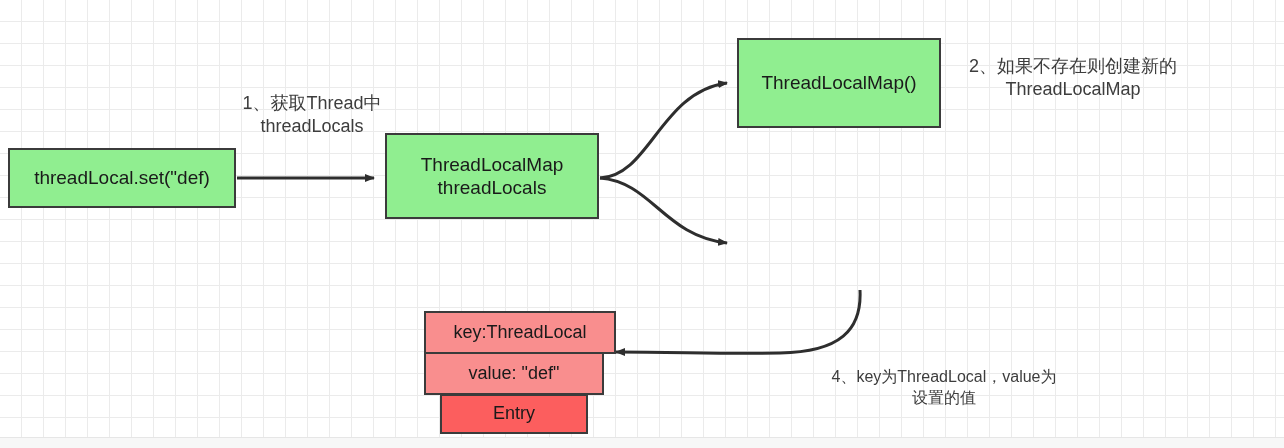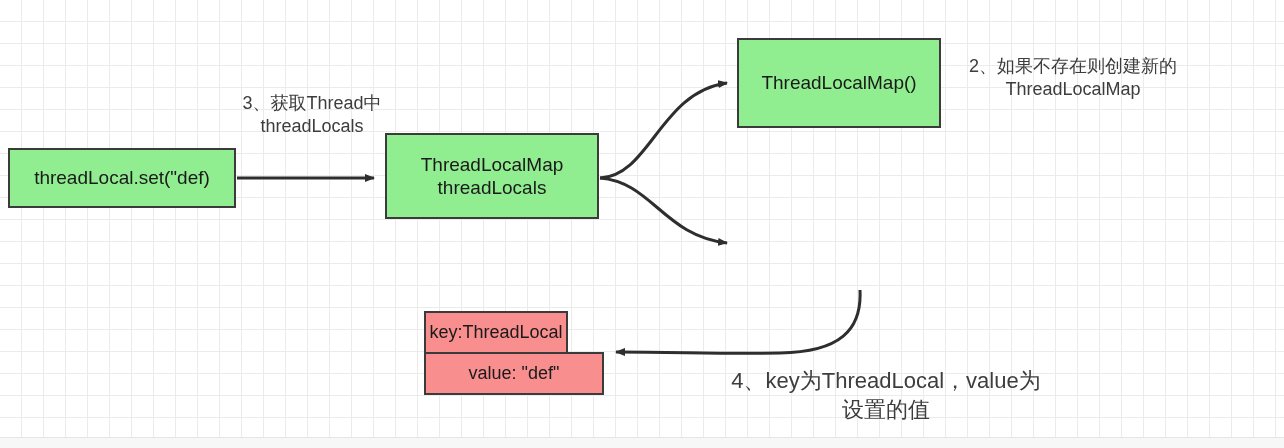--- a/index.html
+++ b/index.html
@@ -66,28 +66,28 @@
     text-align: center;
     line-height: 1.3;
     white-space: pre-line;
   }
 
   
   #node-threadlocal-set { left: 8px;   top: 148px; width: 228px; height: 60px;  font-size: 19px; }
   #node-threadlocals    { left: 385px; top: 133px; width: 214px; height: 86px;  font-size: 19px; }
   #node-tlmap-ctor      { left: 737px; top: 38px;  width: 204px; height: 90px;  font-size: 19px; }
   #node-tlmap-set       { left: 737px; top: 205px; width: 247px; height: 84px;  font-size: 19px; }
-  #entry-key            { left: 424px; top: 311px; width: 144px; height: 43px;  font-size: 18px; }
+  #entry-key            { left: 424px; top: 311px; width: 192px; height: 43px;  font-size: 18px; }
   #entry-value          { left: 424px; top: 352px; width: 180px; height: 43px;  font-size: 18px; }
   #entry-name           { left: 440px; top: 394px; width: 148px; height: 40px;  font-size: 18px; }
 
   #label-step1 { left: 203px;  top: 92px;  width: 218px; font-size: 18px; }
   #label-step2 { left: 948px;  top: 55px;  width: 250px; font-size: 18px; }
   #label-step3 { left: 992px;  top: 222px; width: 288px; font-size: 18px; }
-  #label-step4 { left: 726px;  top: 367px; width: 320px; font-size: 22px; }
+  #label-step4 { left: 784px;  top: 367px; width: 320px; font-size: 16px; }
 </style>
 </head>
 <body>
 
 <div id="canvas">
 
   <svg class="edges" viewBox="0 0 1284 448" xmlns="http://www.w3.org/2000/svg">
     <defs>
       <marker id="arrowhead" markerWidth="10" markerHeight="8" refX="9" refY="4" orient="auto" markerUnits="userSpaceOnUse">
         <path d="M0,0 L10,4 L0,8 z" fill="#2e2e2e"></path>
@@ -108,22 +108,23 @@
   <div class="node green" id="node-threadlocals">ThreadLocalMap
 threadLocals</div>
 
   <div class="node green" id="node-tlmap-ctor">ThreadLocalMap()</div>
 
 
   <div class="node salmon" id="entry-key">key:ThreadLocal</div>
 
   <div class="node salmon" id="entry-value">value: "def"</div>
 
+  <div class="node red" id="entry-name">Entry</div>
 
-  <div class="label" id="label-step1">3、获取Thread中
+  <div class="label" id="label-step1">1、获取Thread中
 threadLocals</div>
 
   <div class="label" id="label-step2">2、如果不存在则创建新的
 ThreadLocalMap</div>
 
 
   <div class="label" id="label-step4">4、key为ThreadLocal，value为
 设置的值</div>
 
   <div id="footer-strip"></div>

